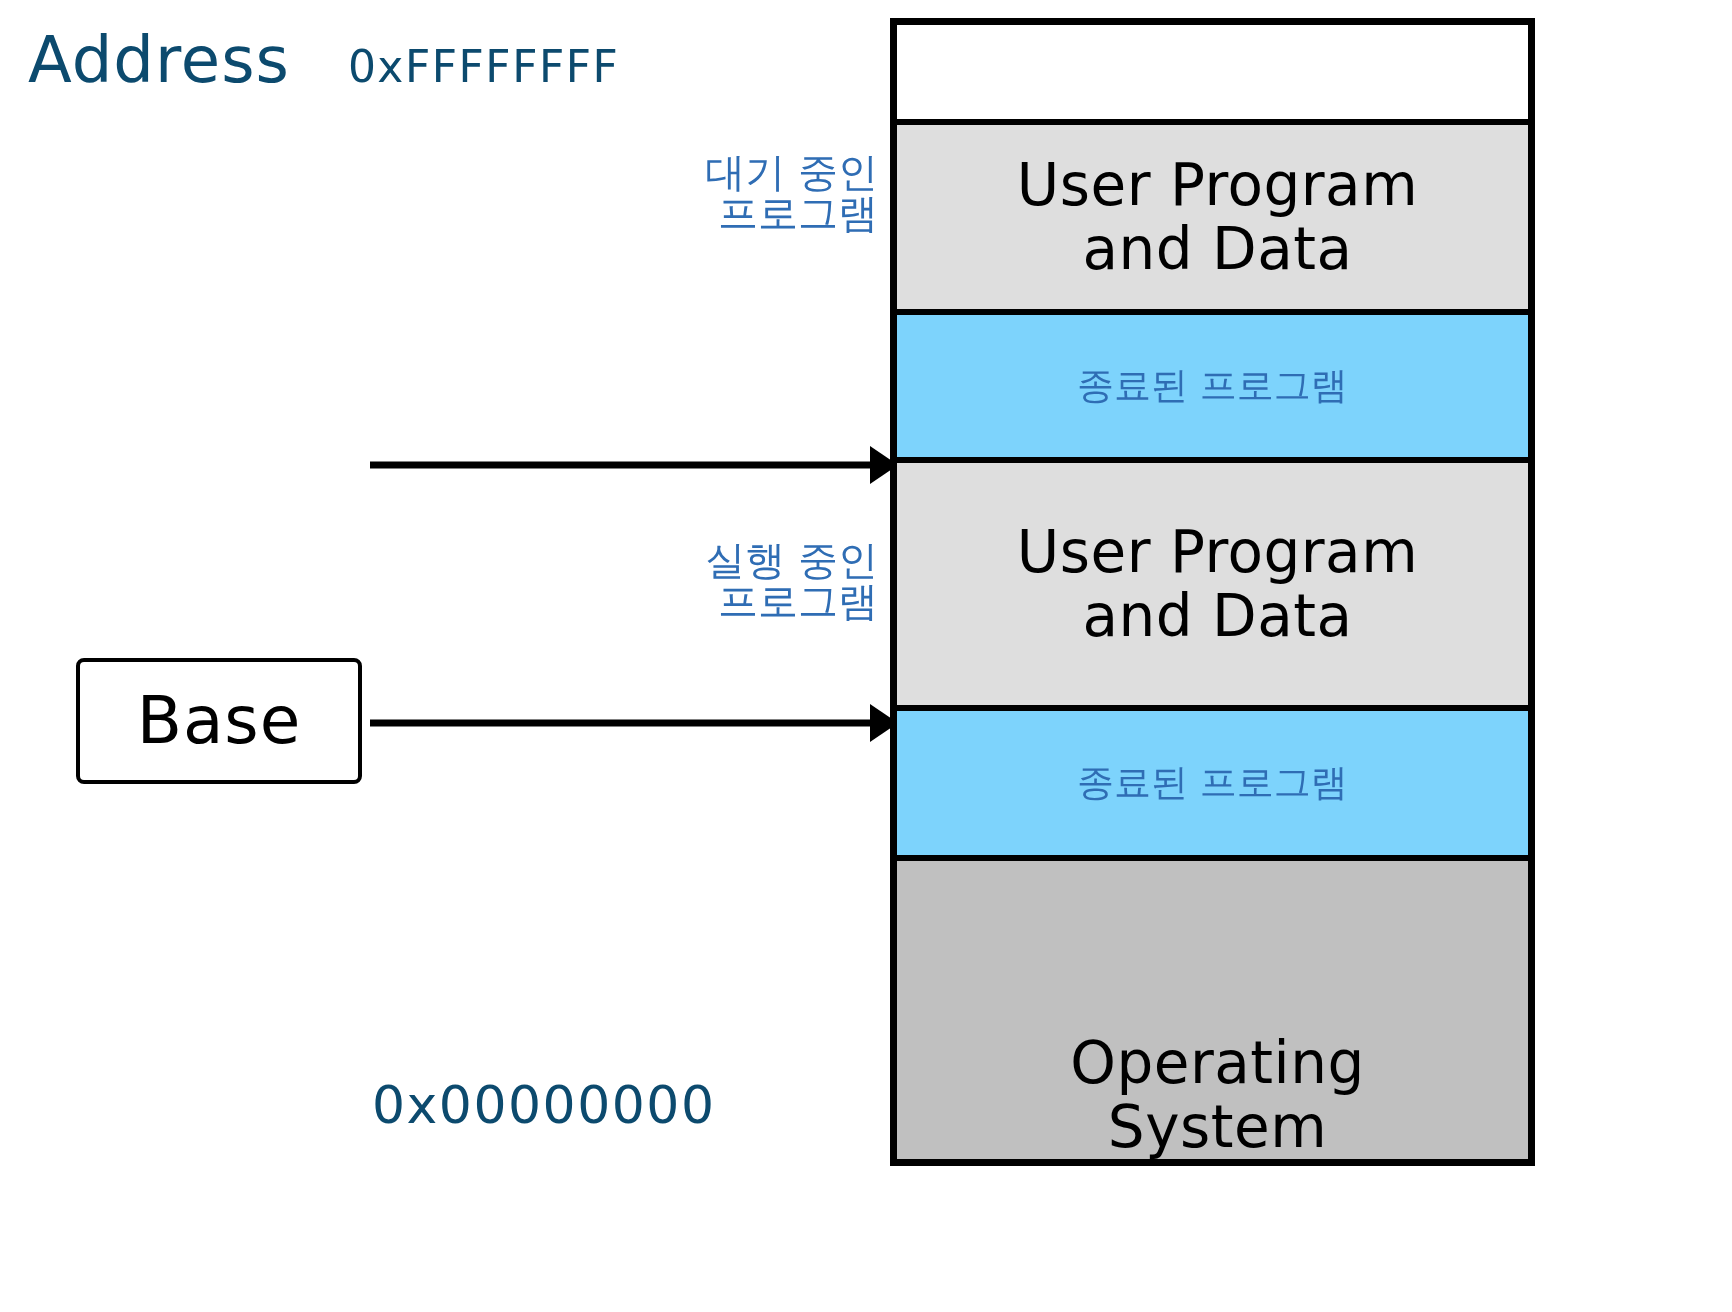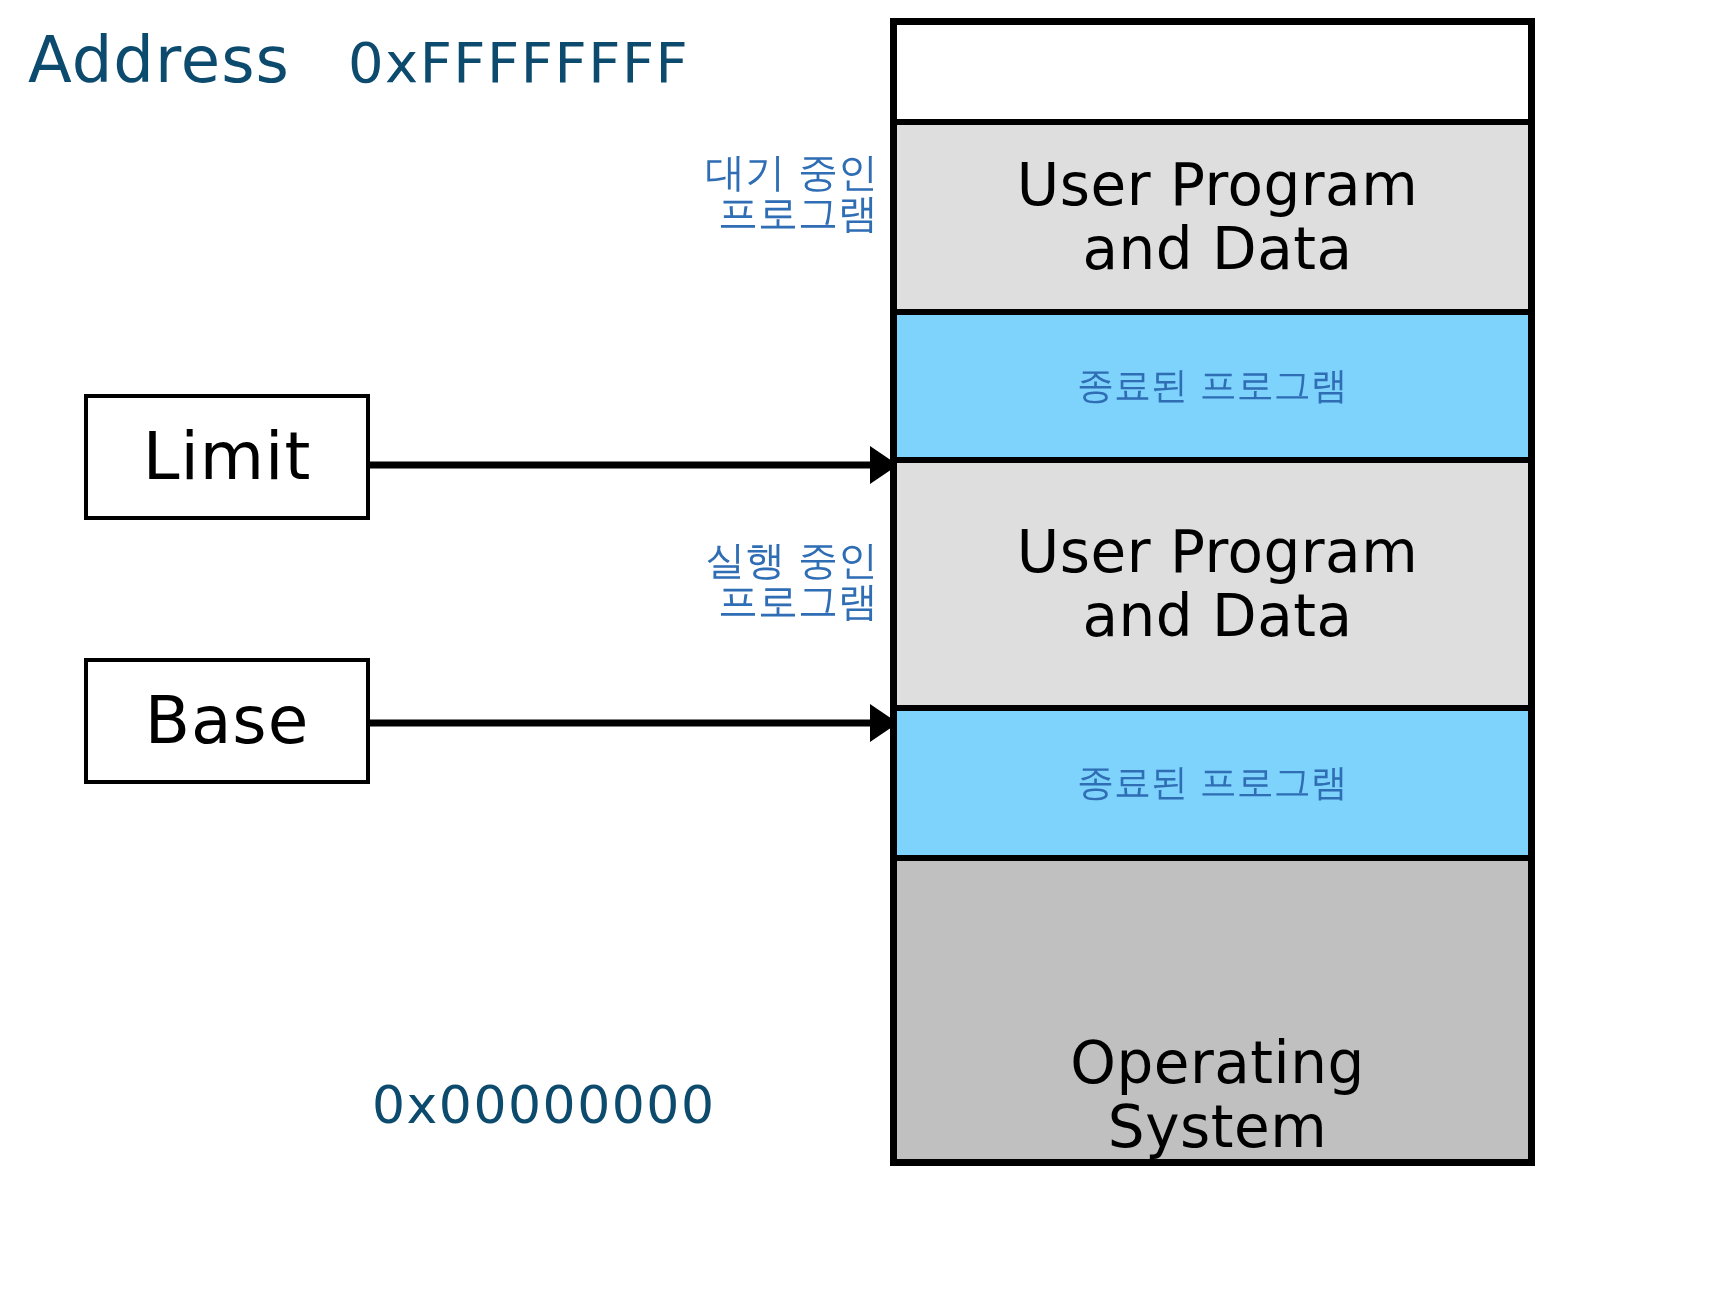--- a/index.html
+++ b/index.html
@@ -20,21 +20,21 @@
     white-space:pre;
   }
 
   
   #addr-caption{
     position:absolute;left:28px;top:22px;
     font-size:66px;line-height:76px;
     display:flex;align-items:baseline;gap:58px;
   }
   #addr-caption .word{font-size:64px;}
-  #addr-caption .hex{font-size:56px;letter-spacing:1.5px;}
+  #addr-caption .hex{font-size:44px;letter-spacing:1.5px;}
 
   
   #addr-bottom{
     position:absolute;left:372px;top:1068px;
     font-size:52px;line-height:74px;letter-spacing:1.5px;
   }
 
   
   #memory-panel{
     position:absolute;left:890px;top:18px;
@@ -83,21 +83,21 @@
     position:absolute;
     box-sizing:border-box;
     border:4px solid #000000;
     background:#ffffff;
     display:flex;align-items:center;justify-content:center;
   }
   .reg-box .reg-label{
     font-size:66px;line-height:70px;color:#000000;letter-spacing:1px;
   }
   #limit-box{left:84px;top:394px;width:286px;height:126px;}
-  #base-box{left:84px;top:658px;width:286px;height:126px;}
+  #base-box{left:76px;top:658px;width:286px;height:126px;border-radius:8px;}
 
   
   .arrow-svg{position:absolute;overflow:visible;}
   #limit-arrow{left:370px;top:430px;width:528px;height:70px;}
   #base-arrow{left:370px;top:688px;width:528px;height:70px;}
 
   
   .side-note{
     position:absolute;
     font-family:"DejaVu Sans", sans-serif;
@@ -119,23 +119,20 @@
     <span class="hex">0xFFFFFFFF</span>
   </div>
 
   <div id="addr-bottom" class="hand">0x00000000</div>
 
   <div id="note-waiting" class="side-note">대기 중인
 프로그램</div>
   <div id="note-running" class="side-note">실행 중인
 프로그램</div>
 
-  <div id="limit-box" class="reg-box">
-    <span class="reg-label hand">Limit</span>
-  </div>
 
   <div id="base-box" class="reg-box">
     <span class="reg-label hand">Base</span>
   </div>
 
   <svg id="limit-arrow" class="arrow-svg" viewBox="0 0 528 70">
     <line x1="0" y1="35" x2="500" y2="35" stroke="#000000" stroke-width="7"></line>
     <polygon points="500,16 528,35 500,54" fill="#000000"></polygon>
   </svg>
 

